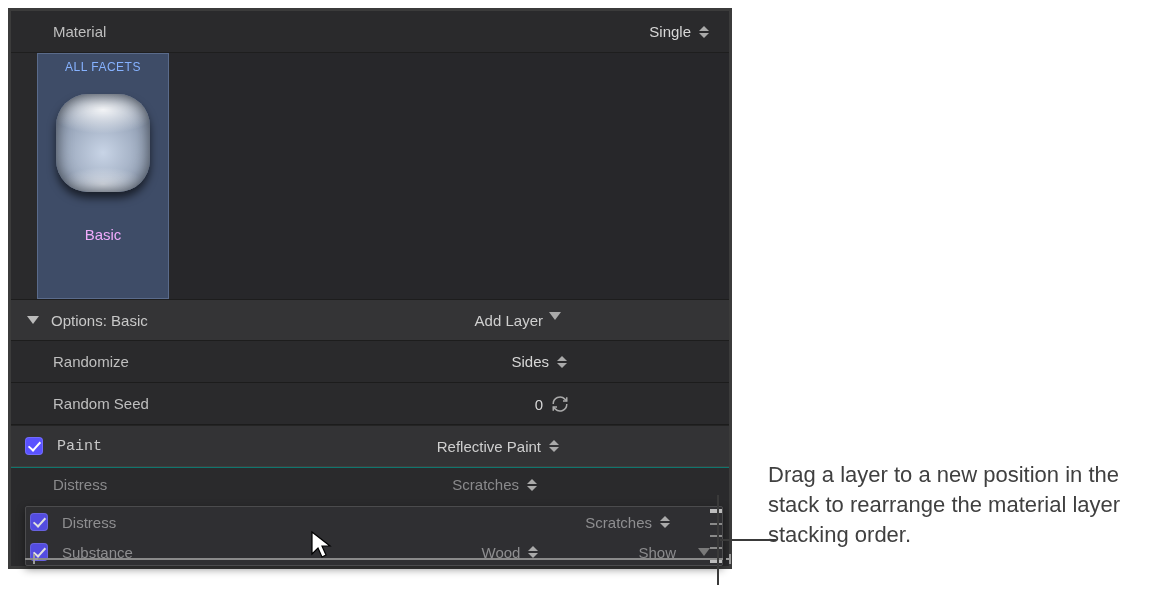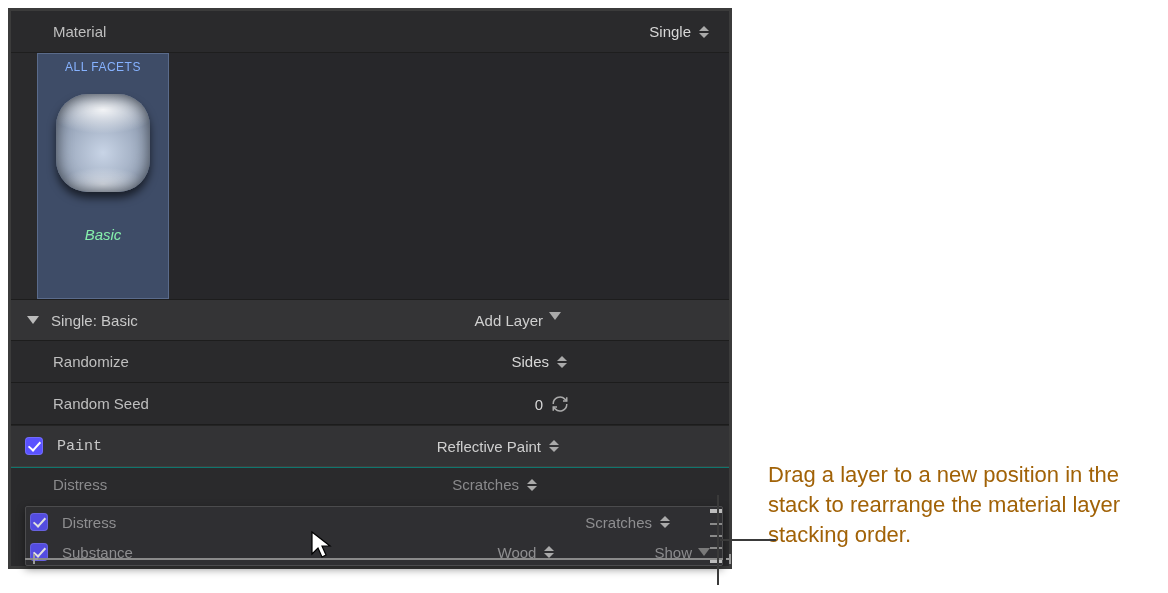--- a/index.html
+++ b/index.html
@@ -65,21 +65,21 @@
   }
   .orb {
     width: 94px; height: 98px; border-radius: 32px;
     background:
       radial-gradient(80px 34px at 50% 16%, rgba(255,255,255,.9), rgba(255,255,255,0) 70%),
       radial-gradient(60px 24px at 50% 92%, rgba(255,255,255,.55), rgba(255,255,255,0) 70%),
       radial-gradient(120px 120px at 50% 60%, #c8d4e6, #7d8ba1 55%, #2d3748 100%);
     box-shadow: inset 0 0 16px rgba(0,0,0,.6), 0 6px 8px rgba(0,0,0,.6);
   }
   .facet-name {
-    margin-top: 24px; font-style: italic; color: #86efac;
+    margin-top: 24px; color: #f0abfc;
   }
 
   .options-row {
     display: flex; align-items: center;
     height: 42px; padding: 0 18px 0 16px;
     background: #343436;
     border-top: 1px solid #1d1d1d;
     border-bottom: 1px solid #1d1d1d;
   }
   .disclosure {
@@ -145,21 +145,21 @@
     pointer-events: none;
     overflow: hidden;
   }
   .drag-line {
     display:flex; align-items:center; height: 30px;
     padding: 0 12px 0 4px; color: #8e8e90;
   }
   .drag-line .chk { opacity: .85; margin-right: 14px; }
   .drag-line .dl { flex:1; }
   .drag-line .dv { display:flex; align-items:center; margin-right: 38px;}
-  .show-btn { color:#8b8b8d; margin-left: 60px; display:flex; align-items:center; }
+  .show-btn { color:#8b8b8d; margin-left: 60px; display:flex; align-items:center;gap:16px; }
   .drag-indicator {
     position:absolute; right: 0; top: 0; bottom:0; width: 12px;
     display:flex; flex-direction:column; justify-content:space-between;
     padding: 2px 0;
   }
   .drag-indicator .bar { height: 2px; background:#8a8a8a; width:100%; }
   .drag-indicator .bar.th { height:4px; background:#bdbdbd;}
   .cursor {
     position:absolute; left: 298px; bottom: 6px;
     width: 24px; height: 30px; pointer-events:none;
@@ -190,21 +190,21 @@
   .drop-cap.r { right:-8px; left:auto; }
   .drop-cap svg{width:10px;height:12px;}
 
   
   .annot {
     margin-top: 460px;
     margin-left: 36px;
     width: 390px;
   }
   .annot p {
-    color:#a16207; font-size: 22px; line-height: 30px;
+    color:#404040; font-size: 22px; line-height: 30px;
     font-family: -apple-system, "Helvetica Neue", Arial, sans-serif;
   }
   .annot-line {
     position:absolute; left: 720px; top: 539px; width: 56px; height: 2px;
     background:#3a3a3a;
   }
   .annot-line::before{
     content:""; position:absolute; left:-3px; top:-44px; width:2px; height:90px;
     background:#3a3a3a;
   }
@@ -230,21 +230,21 @@
       <div class="facet-title">ALL FACETS</div>
       <div class="swatch">
         <div class="orb"></div>
       </div>
       <div class="facet-name">Basic</div>
     </div>
   </div>
 
   <div class="options-row">
     <span class="disclosure"></span>
-    <span class="lbl">Single: Basic</span>
+    <span class="lbl">Options: Basic</span>
     <div class="add-layer">
       <span>Add Layer</span>
       <span class="chev-down"></span>
     </div>
   </div>
 
   <div class="prop-row">
     <span class="plabel">Randomize</span>
     <div class="value-wrap" style="margin-right:150px;">
       <span>Sides</span>

